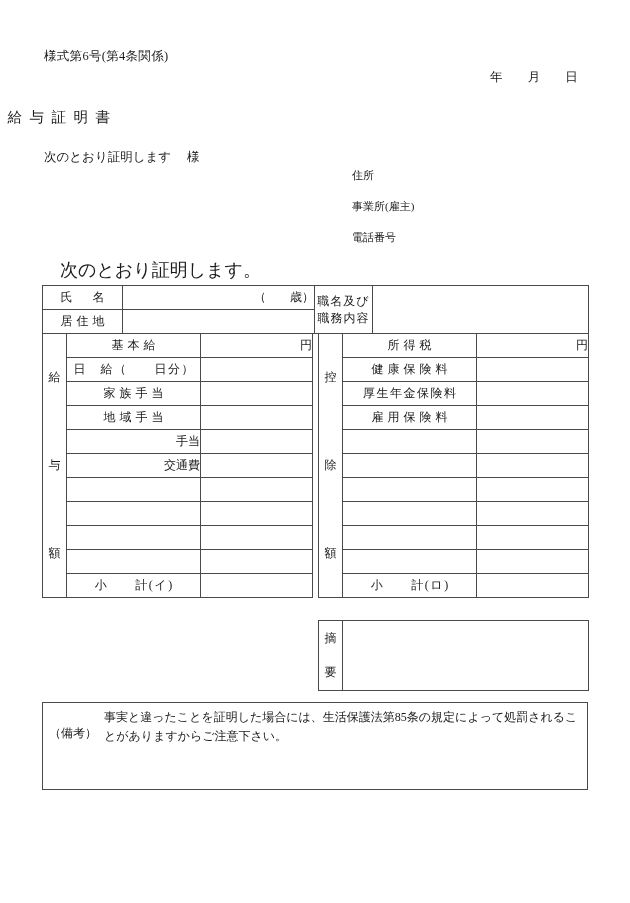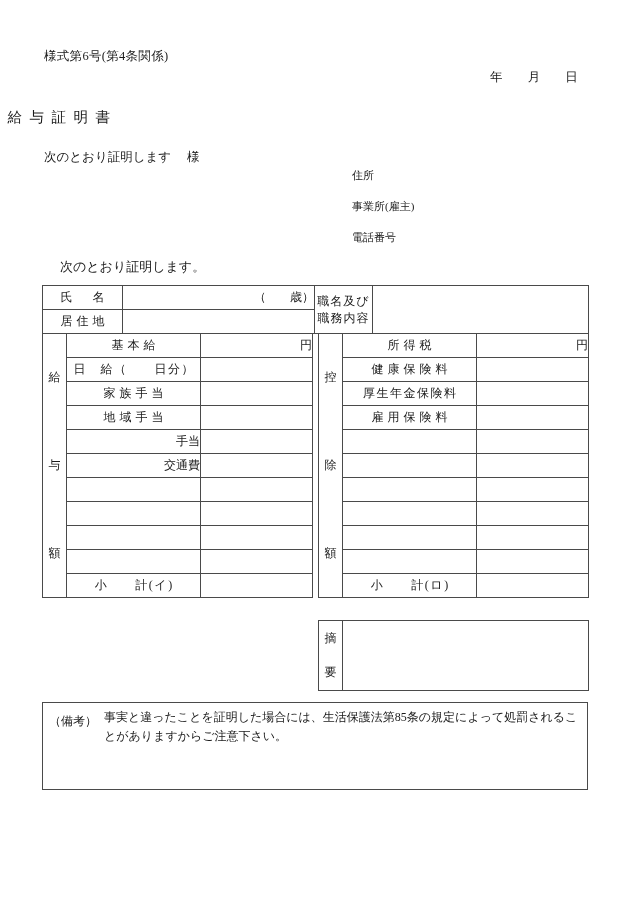--- a/index.html
+++ b/index.html
@@ -71,21 +71,21 @@
   .employer-block div {
     margin-bottom: 16px;
     white-space: nowrap;
   }
   .employer-block div:last-child { margin-bottom: 4px; }
 
   .statement {
     position: absolute;
     left: 60px;
     top: 258px;
-    font-size: 13px;
+    font-size: 18px;
     white-space: nowrap;
   }
 
   
   .tbl {
     position: absolute;
     border-collapse: collapse;
     table-layout: fixed;
     font-size: 12px;
   }
@@ -164,21 +164,21 @@
     padding: 5px 8px 0 6px;
   }
   #note-box .note-text {
     text-indent: 0;
     padding-left: 55px;
     position: relative;
   }
   #note-box .note-tag {
     position: absolute;
     left: 0;
-    top: 4px;
+    top: 16px;
   }
 </style>
 </head>
 <body>
 
 <div class="page">
 
   <div class="form-no">様式第6号(第4条関係)</div>
 
   <div class="date-line">

